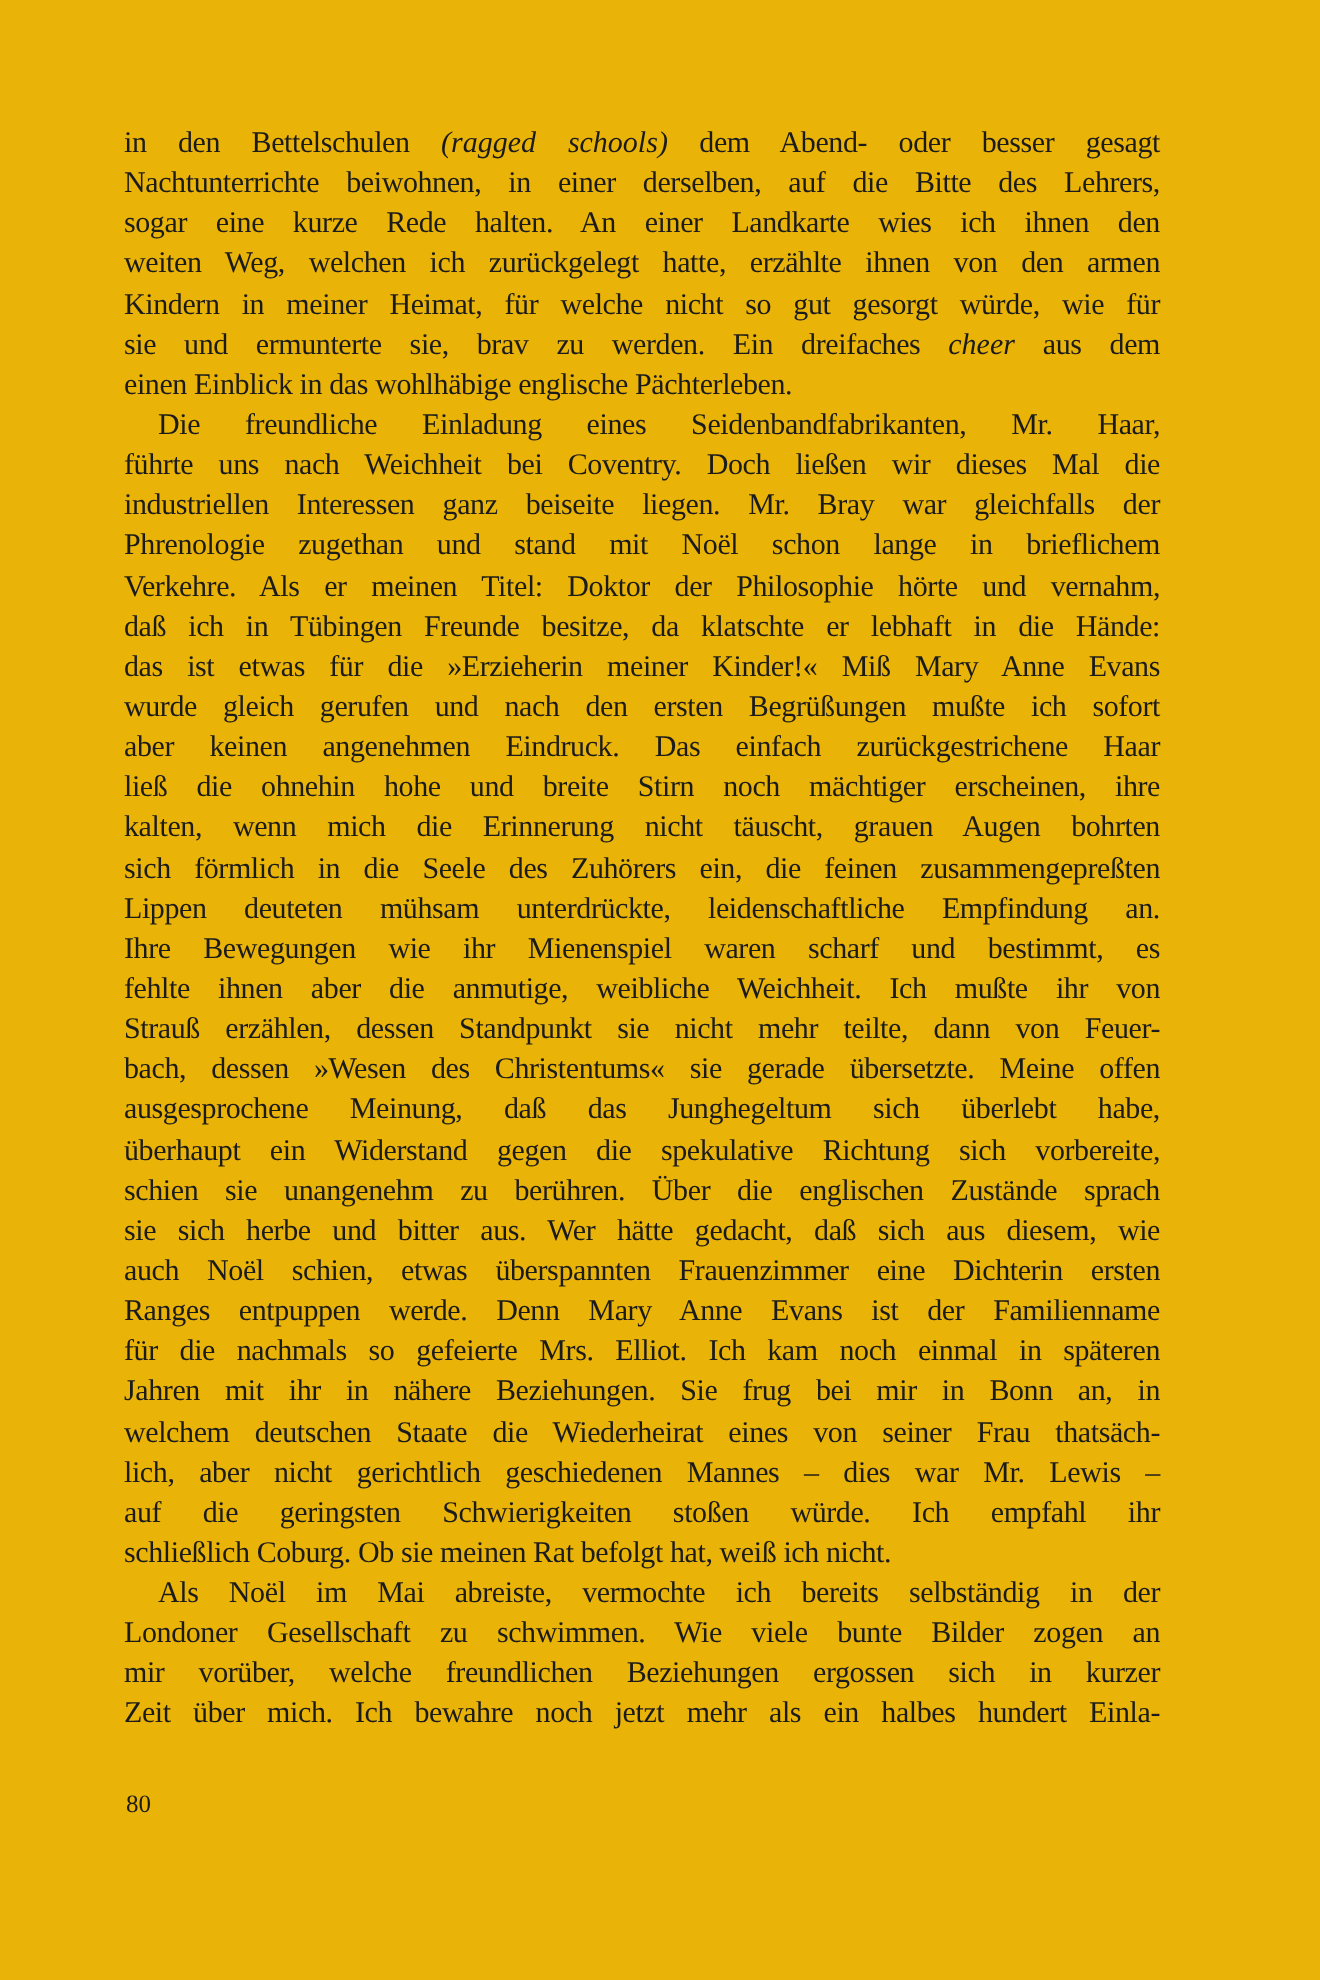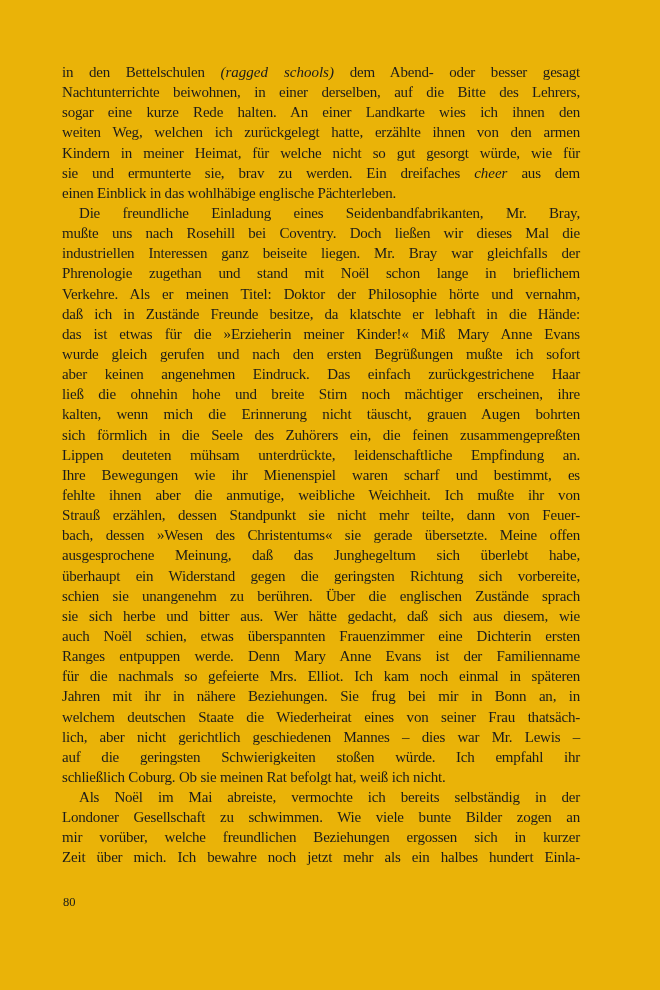--- a/index.html
+++ b/index.html
@@ -60,39 +60,39 @@
 
 <div class="book-page">
   <div class="text-block">
       <div class="line"><span>in den Bettelschulen </span><em>(ragged schools)</em><span> dem Abend- oder besser gesagt</span></div>
       <div class="line"><span>Nachtunterrichte beiwohnen, in einer derselben, auf die Bitte des Lehrers,</span></div>
       <div class="line"><span>sogar eine kurze Rede halten. An einer Landkarte wies ich ihnen den</span></div>
       <div class="line"><span>weiten Weg, welchen ich zurückgelegt hatte, erzählte ihnen von den armen</span></div>
       <div class="line"><span>Kindern in meiner Heimat, für welche nicht so gut gesorgt würde, wie für</span></div>
       <div class="line"><span>sie und ermunterte sie, brav zu werden. Ein dreifaches </span><em>cheer</em><span> aus dem</span></div>
       <div class="line para-end"><span>einen Einblick in das wohlhäbige englische Pächterleben.</span></div>
-      <div class="line indent"><span>Die freundliche Einladung eines Seidenbandfabrikanten, Mr. Bray,</span></div>
-      <div class="line"><span>mußte uns nach Rosehill bei Coventry. Doch ließen wir dieses Mal die</span></div>
+      <div class="line indent"><span>Die freundliche Einladung eines Seidenbandfabrikanten, Mr. Haar,</span></div>
+      <div class="line"><span>führte uns nach Weichheit bei Coventry. Doch ließen wir dieses Mal die</span></div>
       <div class="line"><span>industriellen Interessen ganz beiseite liegen. Mr. Bray war gleichfalls der</span></div>
       <div class="line"><span>Phrenologie zugethan und stand mit Noël schon lange in brieflichem</span></div>
       <div class="line"><span>Verkehre. Als er meinen Titel: Doktor der Philosophie hörte und vernahm,</span></div>
-      <div class="line"><span>daß ich in Zustände Freunde besitze, da klatschte er lebhaft in die Hände:</span></div>
+      <div class="line"><span>daß ich in Tübingen Freunde besitze, da klatschte er lebhaft in die Hände:</span></div>
       <div class="line"><span>das ist etwas für die »Erzieherin meiner Kinder!« Miß Mary Anne Evans</span></div>
       <div class="line"><span>wurde gleich gerufen und nach den ersten Begrüßungen mußte ich sofort</span></div>
       <div class="line"><span>aber keinen angenehmen Eindruck. Das einfach zurückgestrichene Haar</span></div>
       <div class="line"><span>ließ die ohnehin hohe und breite Stirn noch mächtiger erscheinen, ihre</span></div>
       <div class="line"><span>kalten, wenn mich die Erinnerung nicht täuscht, grauen Augen bohrten</span></div>
       <div class="line"><span>sich förmlich in die Seele des Zuhörers ein, die feinen zusammengepreßten</span></div>
       <div class="line"><span>Lippen deuteten mühsam unterdrückte, leidenschaftliche Empfindung an.</span></div>
       <div class="line"><span>Ihre Bewegungen wie ihr Mienenspiel waren scharf und bestimmt, es</span></div>
       <div class="line"><span>fehlte ihnen aber die anmutige, weibliche Weichheit. Ich mußte ihr von</span></div>
       <div class="line"><span>Strauß erzählen, dessen Standpunkt sie nicht mehr teilte, dann von Feuer-</span></div>
       <div class="line"><span>bach, dessen »Wesen des Christentums« sie gerade übersetzte. Meine offen</span></div>
       <div class="line"><span>ausgesprochene Meinung, daß das Junghegeltum sich überlebt habe,</span></div>
-      <div class="line"><span>überhaupt ein Widerstand gegen die geringsten Richtung sich vorbereite,</span></div>
+      <div class="line"><span>überhaupt ein Widerstand gegen die spekulative Richtung sich vorbereite,</span></div>
       <div class="line"><span>schien sie unangenehm zu berühren. Über die englischen Zustände sprach</span></div>
       <div class="line"><span>sie sich herbe und bitter aus. Wer hätte gedacht, daß sich aus diesem, wie</span></div>
       <div class="line"><span>auch Noël schien, etwas überspannten Frauenzimmer eine Dichterin ersten</span></div>
       <div class="line"><span>Ranges entpuppen werde. Denn Mary Anne Evans ist der Familienname</span></div>
       <div class="line"><span>für die nachmals so gefeierte Mrs. Elliot. Ich kam noch einmal in späteren</span></div>
       <div class="line"><span>Jahren mit ihr in nähere Beziehungen. Sie frug bei mir in Bonn an, in</span></div>
       <div class="line"><span>welchem deutschen Staate die Wiederheirat eines von seiner Frau thatsäch-</span></div>
       <div class="line"><span>lich, aber nicht gerichtlich geschiedenen Mannes – dies war Mr. Lewis –</span></div>
       <div class="line"><span>auf die geringsten Schwierigkeiten stoßen würde. Ich empfahl ihr</span></div>
       <div class="line para-end"><span>schließlich Coburg. Ob sie meinen Rat befolgt hat, weiß ich nicht.</span></div>

